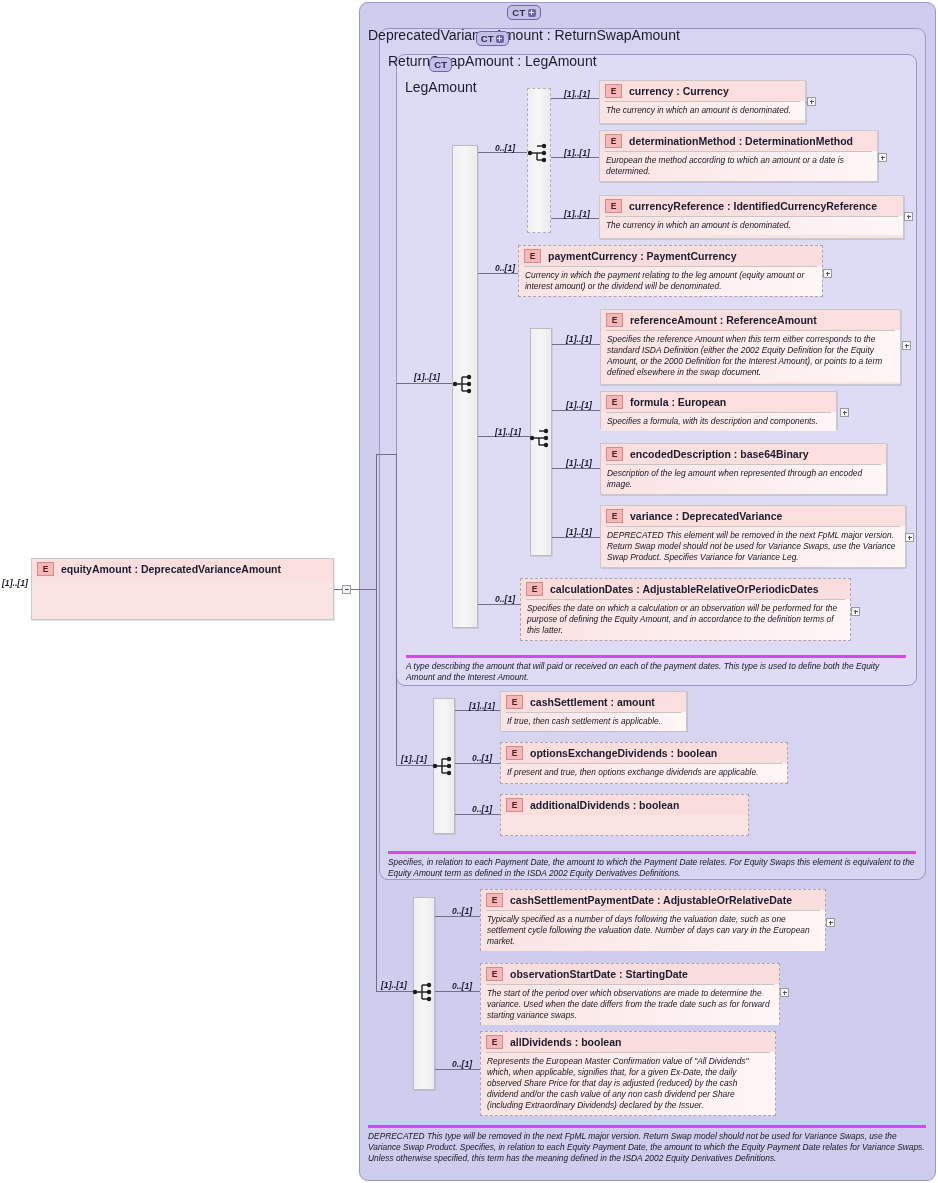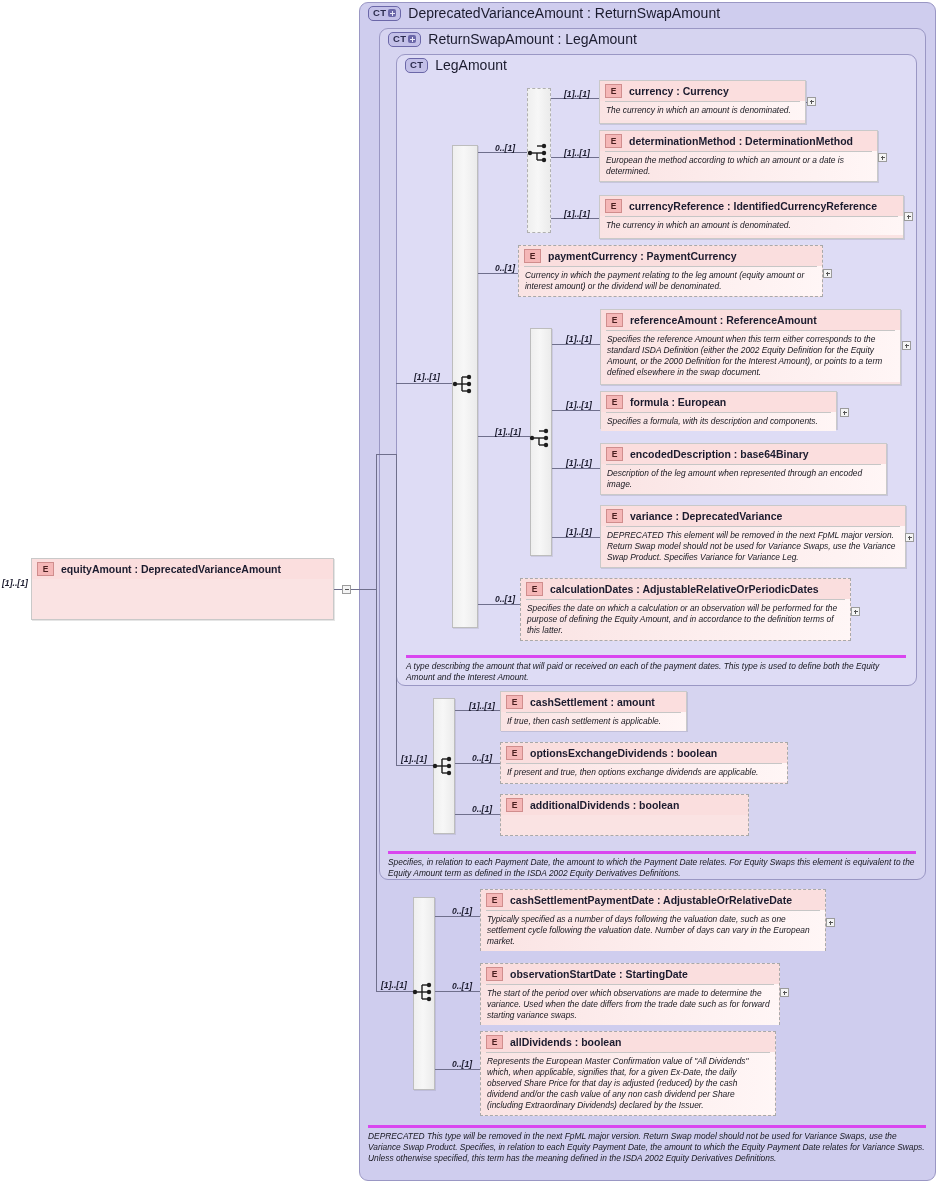--- a/index.html
+++ b/index.html
@@ -25,20 +25,21 @@
   }
   .ct-box.lvl2 { background: #d6d4f0; }
   .ct-box.lvl3 { background: #dedcf5; }
 
   .ct-badge {
     position: absolute;
     display: flex;
     align-items: center;
     gap: 7px;
     white-space: nowrap;
+    flex-direction: column;
   }
   .ct-chip {
     display: inline-flex;
     align-items: center;
     justify-content: center;
     height: 15px;
     padding: 0 4px;
     border: 1px solid #6b67a8;
     border-radius: 5px;
     background: #c3c0e8;

